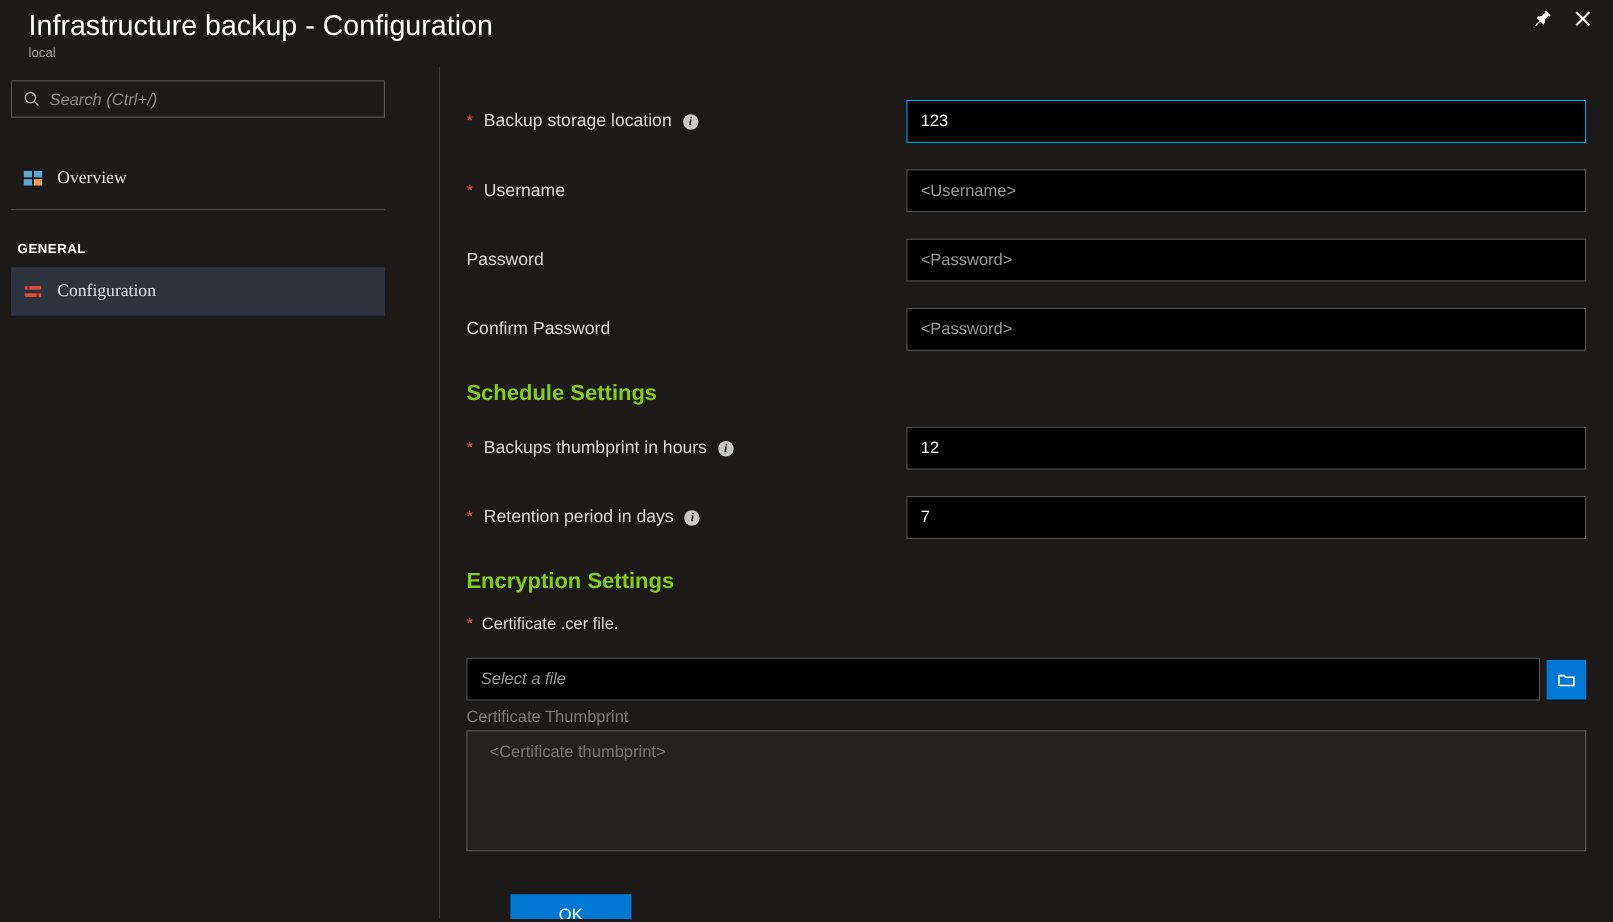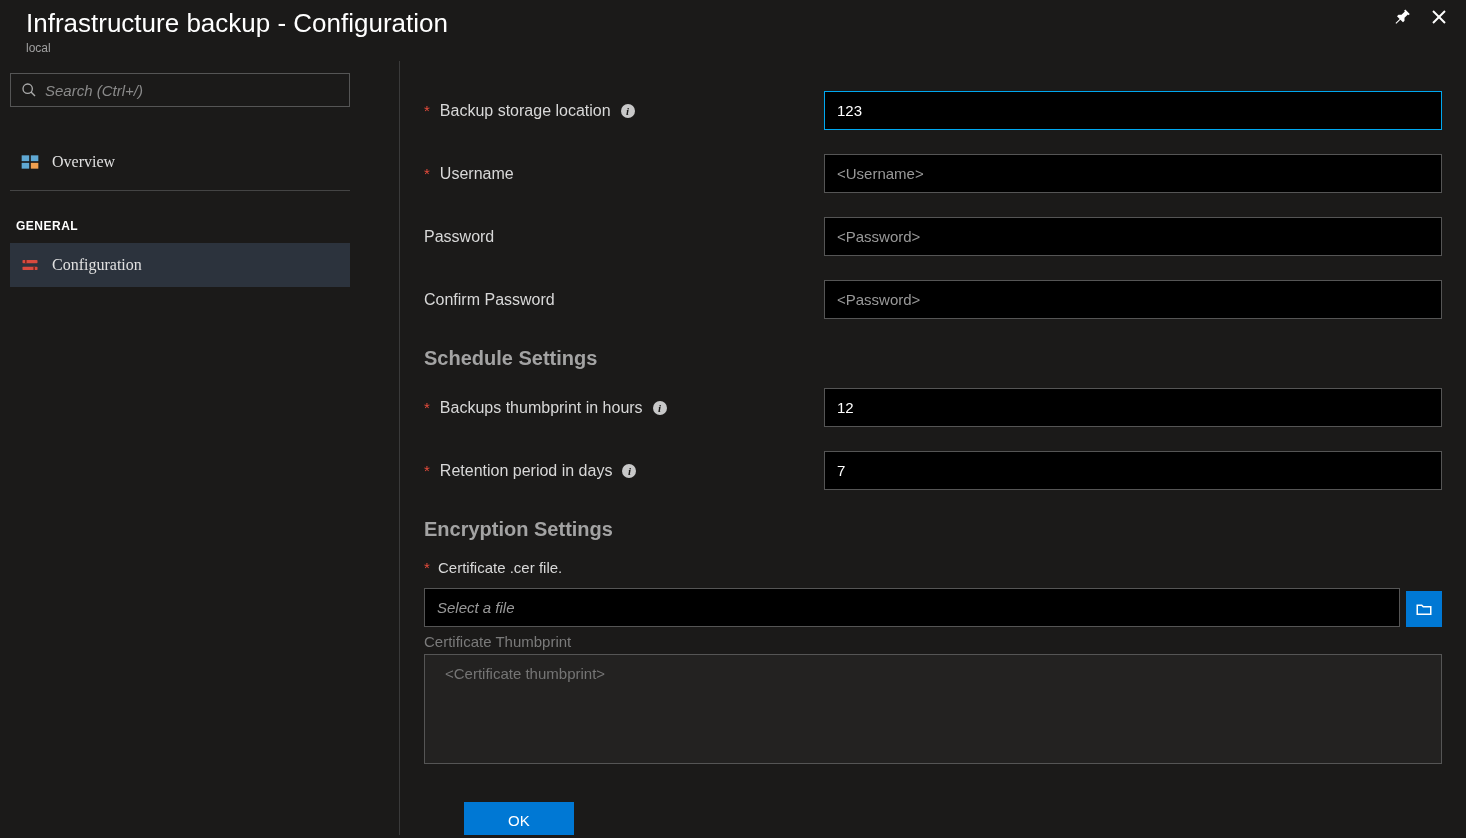--- a/index.html
+++ b/index.html
@@ -167,43 +167,43 @@
       border: 1px solid #00a8f0;
     }
     .input::placeholder {
       color: #999;
     }
     
     
     .section-heading {
       font-size: 20px;
       font-weight: 600;
-      color: #a3a3a3;
+      color: #84cc16;
       margin: 12px 0 18px 0;
     }
     
     
     .stack {
       margin-bottom: 4px;
     }
     .stack-label {
       font-size: 15px;
       color: #d8d8d8;
-      margin-bottom: 12px;
+      margin-bottom: 22px;
     }
     .sub-label {
       font-size: 15px;
       color: #7a7a7a;
       margin-top: 6px;
       margin-bottom: 4px;
     }
     .file-row {
       display: flex;
       gap: 6px;
-      align-items: flex-end;
+      align-items: center;
     }
     .file-row .input {
       flex: 1;
       font-style: italic;
       color: #8a8a8a;
     }
     .browse-btn {
       width: 36px;
       height: 36px;
       background: #0078d4;

